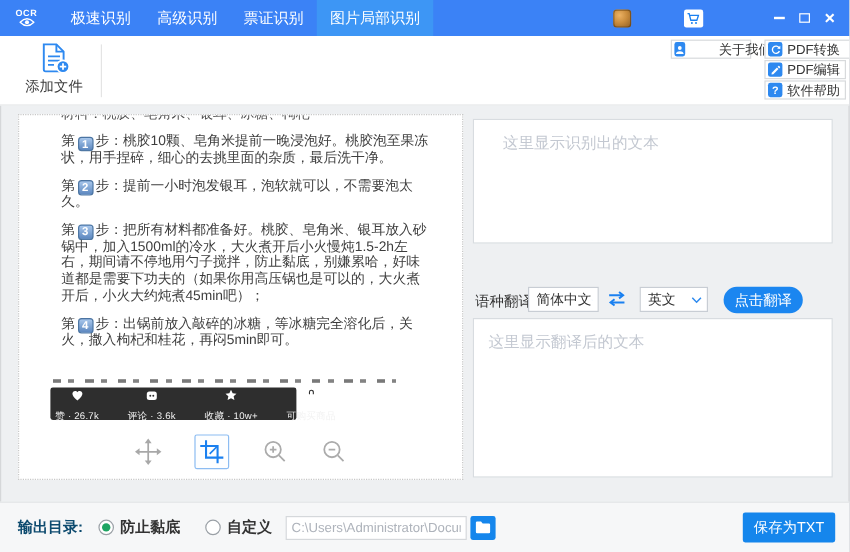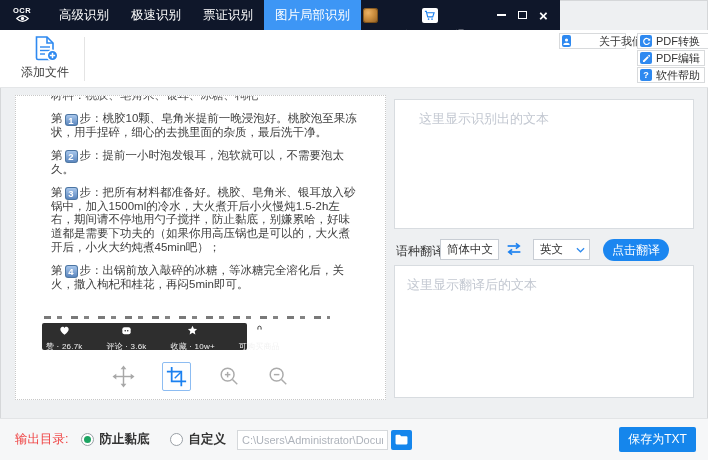--- a/index.html
+++ b/index.html
@@ -2,21 +2,21 @@
 <html><head>
 <meta charset="utf-8">
 <style>
   * { margin:0; padding:0; box-sizing:border-box; }
   html,body { background:#d9dcdf; }
   body { font-family:"Liberation Sans","DejaVu Sans",sans-serif; }
   #app { position:relative; width:708px; height:460px; background:#EEF0F2; overflow:hidden;
          box-shadow: inset 0 0 0 1px rgba(0,0,0,0.10); }
 
   
-  .titlebar { position:absolute; top:0; left:0; width:560px; height:30px; background:#0f172a;
+  .titlebar { position:absolute; top:0; left:0; width:708px; height:30px; background:#3b82f6;
               display:flex; align-items:stretch; color:#fff; }
   .logo { display:flex; flex-direction:column; align-items:center; justify-content:center;
           margin-left:9px; width:26px; line-height:1; }
   .logo .ocr-txt { font-size:7.5px; font-weight:bold; letter-spacing:0.5px; }
   .win-title { align-self:center; margin-left:5px; font-size:13px; white-space:nowrap; }
   .tabs { display:flex; align-items:stretch; margin-left:13px; }
   .tb-tab { display:flex; align-items:center; padding:0 11px; font-size:12.5px; cursor:default; white-space:nowrap; }
   .tb-tab.active { background:#3D96F5; }
   .tb-right { margin-left:auto; display:flex; align-items:center; gap:7px; padding-right:8px; }
   .mascot { width:15px; height:15px; border-radius:3px;
@@ -71,38 +71,38 @@
   .preview-tools { position:absolute; left:0; right:0; top:261px; height:38px; display:flex;
                    align-items:center; justify-content:center; gap:27px; }
   .ptool { display:flex; align-items:center; justify-content:center; cursor:default; }
   .ptool.crop-active { border:1px solid #8CBCF2; background:#FDFEFF; padding:3px; border-radius:2px; }
 
   
   .ta { position:absolute; left:394px; width:300px; background:#fff; border:1px solid #D8DCE0;
         resize:none; outline:none; padding:10px 12px; font-size:13px; color:#333;
         font-family:"Liberation Sans","DejaVu Sans",sans-serif; }
   .ta::placeholder { color:#C3C8D1; }
-  #ocr-result { top:99px; height:130px;padding-left:24px; }
+  #ocr-result { top:99px; height:104px;padding-left:24px; }
   #trans-result { top:265px; height:133px; }
   .trans-row { position:absolute; left:394px; top:238px; width:300px; height:24px; }
   .trans-row .t-label { position:absolute; left:2px; top:5px; font-size:12px; color:#333; white-space:nowrap; }
   .lang-select { position:absolute; top:1px; height:21px; background:#fff; border:1px solid #C8CDD4;
                  display:flex; align-items:center; justify-content:space-between; padding:0 4px 0 6px;
                  font-size:11.5px; color:#333; cursor:default; white-space:nowrap; }
   #lang-src { left:46px; width:59px; }
   #lang-dst { left:139px; width:57px; }
   .swap-box { position:absolute; left:111px; top:4px; }
   .trans-btn { position:absolute; left:209px; top:1px; width:66px; height:22px; background:#1B86F0;
                color:#fff; font-size:12px; border:none; border-radius:11px; cursor:default;
                font-family:inherit; }
 
   
   .bottombar { position:absolute; left:0; top:418px; width:708px; height:42px; background:#F6F7F8;
                border-top:1px solid #E2E4E6; display:flex; align-items:center; padding-left:15px; }
-  .out-label { font-size:12.5px; font-weight:normal; color:#ef4444; white-space:nowrap; }
+  .out-label { font-size:12.5px; font-weight:bold; color:#0c4a6e; white-space:nowrap; }
   .radio { width:13px; height:13px; border:1px solid #9aa0a6; border-radius:50%; background:#fff;
            display:flex; align-items:center; justify-content:center; margin-left:13px; cursor:default; }
   .radio .dot { width:7px; height:7px; border-radius:50%; background:#1DA462; }
   .radio-lbl { font-size:12.5px; font-weight:bold; color:#333; margin-left:5px; white-space:nowrap; }
   .radio.unsel { margin-left:21px; }
   .path-input { margin-left:11px; width:151px; height:20px; border:1px solid #D5D8DB; background:#fff;
                 font-size:11px; color:#AEB3BB; padding:0 4px; outline:none;
                 font-family:"Liberation Sans","DejaVu Sans",sans-serif; }
   .folder-btn { margin-left:3px; width:21px; height:20px; background:#1586EC; border:none; border-radius:2px;
                 display:flex; align-items:center; justify-content:center; cursor:default; }
@@ -116,22 +116,22 @@
 
   <div class="titlebar">
     <div class="logo">
       <span class="ocr-txt">OCR</span>
       <svg width="13" height="9" viewBox="0 0 26 16">
         <path d="M1.5 8 Q13 -3.5 24.5 8 Q13 19.5 1.5 8 Z" fill="none" stroke="#fff" stroke-width="2.2"></path>
         <circle cx="13" cy="8" r="3.4" fill="#fff"></circle>
       </svg>
     </div>
     <div class="tabs">
+        <div class="tb-tab">极速识别</div>
         <div class="tb-tab">高级识别</div>
-        <div class="tb-tab">极速识别</div>
         <div class="tb-tab">票证识别</div>
         <div class="tb-tab active">图片局部识别</div>
       </div>
     <div class="tb-right">
       <div class="mascot"></div>
       <span class="lbl">人任认</span>
       <div class="cart-btn">
         <svg width="11" height="11" viewBox="0 0 24 24" fill="none" stroke="#1A80F0" stroke-width="2.4">
           <path d="M2 3 h3 l3 12 h11 l3 -9 H7"></path>
           <circle cx="10" cy="20" r="1.8" fill="#1A80F0" stroke="none"></circle>

